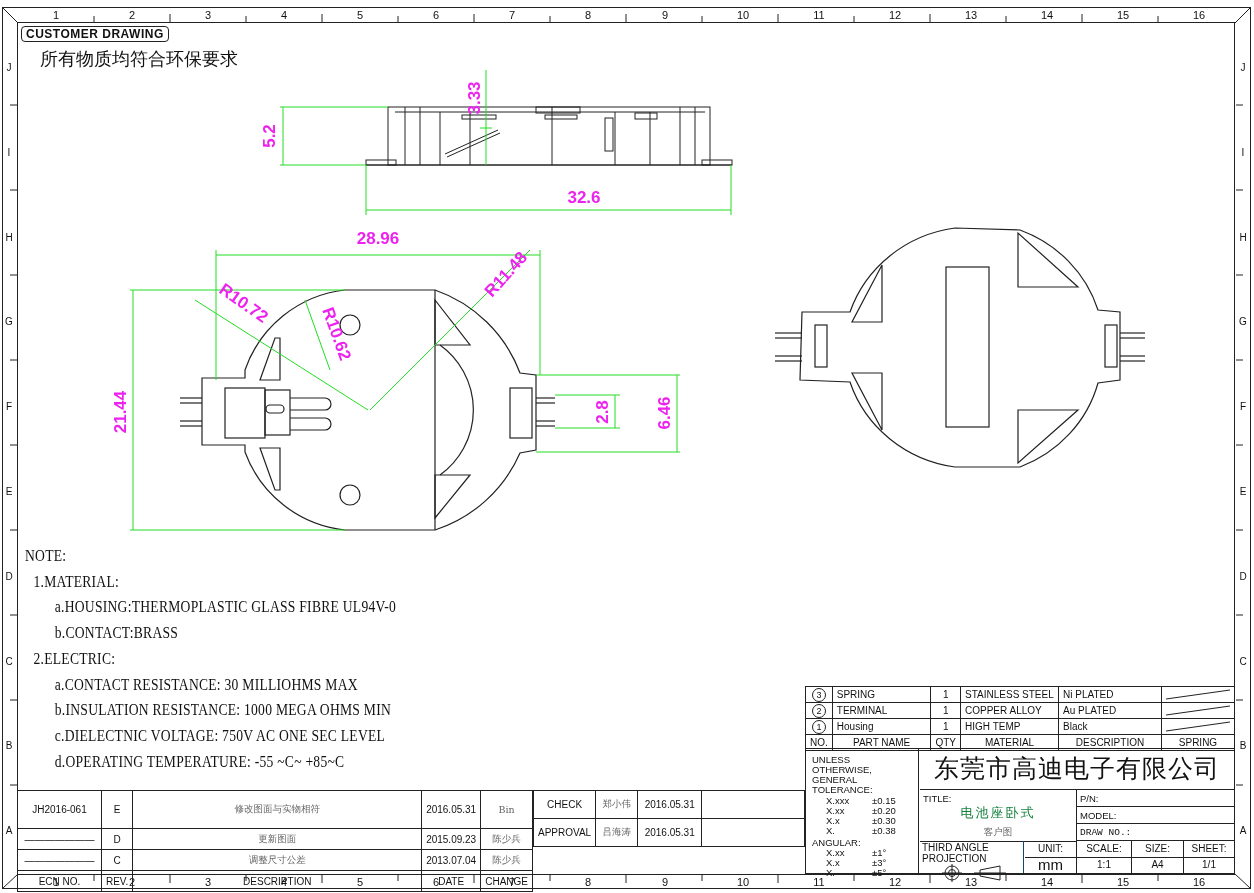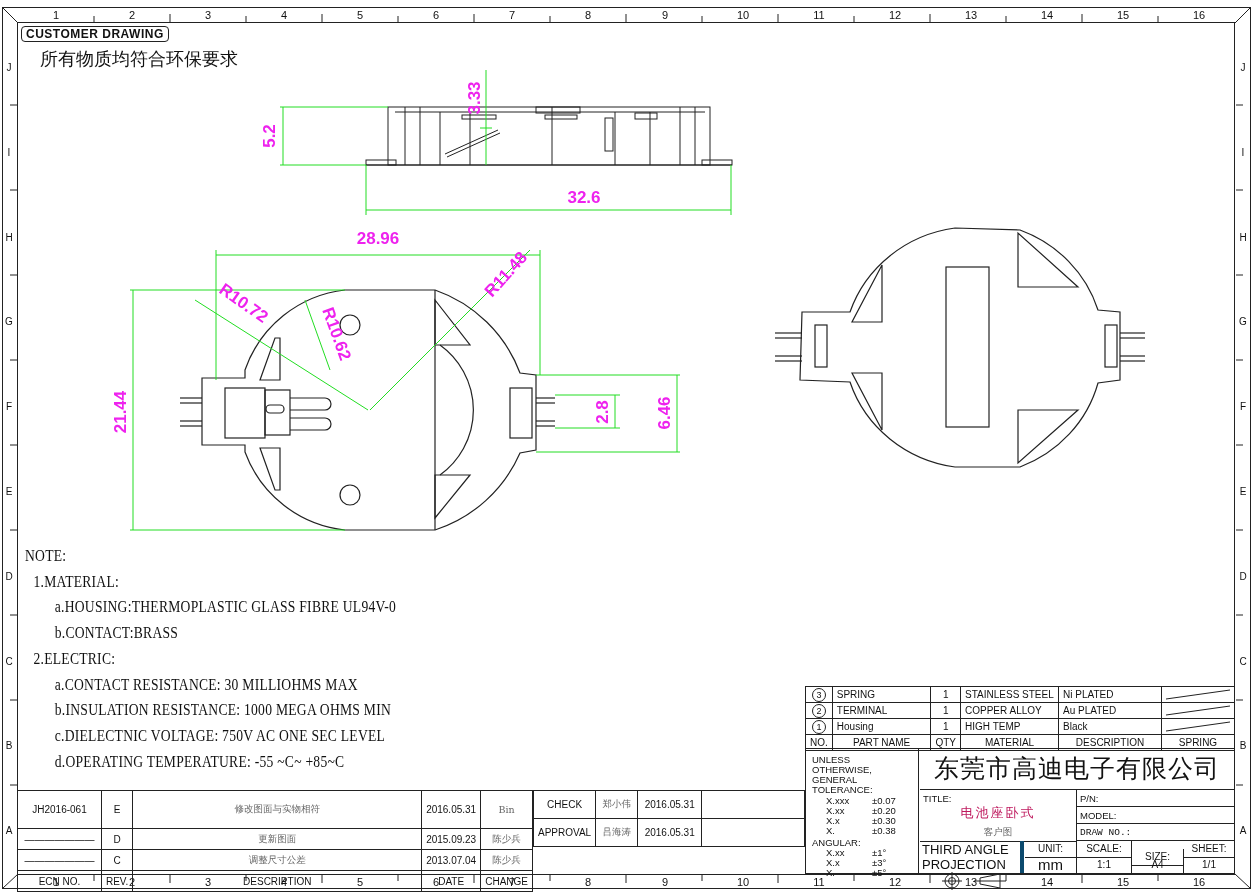--- a/index.html
+++ b/index.html
@@ -330,60 +330,60 @@
     <td class="c">SPRING</td>
   </tr>
 </tbody>
   </table>
 
 <div class="abs" style="left:805px;top:748px;width:430px;height:126px;border:1px solid #222;box-sizing:border-box;">
 
   <div class="abs" style="left:0;top:0;width:113px;height:124px;border-right:1px solid #222;font-size:9.5px;line-height:10px;padding:6px 0 8px 6px;box-sizing:border-box;">
     <div style="width:100px">UNLESS OTHERWISE, GENERAL TOLERANCE:</div>
     <div style="padding-left:14px;margin-top:1px">
-      <div><span style="display:inline-block;width:46px">X.xxx</span><span>±0.07</span></div>
+      <div><span style="display:inline-block;width:46px">X.xxx</span><span>±0.15</span></div>
       <div><span style="display:inline-block;width:46px">X.xx</span><span>±0.20</span></div>
       <div><span style="display:inline-block;width:46px">X.x</span><span>±0.30</span></div>
       <div><span style="display:inline-block;width:46px">X.</span><span>±0.38</span></div>
     </div>
     <div style="margin-top:2px">ANGULAR:</div>
     <div style="padding-left:14px">
       <div><span style="display:inline-block;width:46px">X.xx</span><span>±1°</span></div>
       <div><span style="display:inline-block;width:46px">X.x</span><span>±3°</span></div>
       <div><span style="display:inline-block;width:46px">X.</span><span>±5°</span></div>
     </div>
   </div>
 
   <div class="abs company" style="left:114px;top:0;width:314px;height:40px;line-height:40px;border-bottom:1px solid #222;">东莞市高迪电子有限公司</div>
 
   <div class="abs" style="left:114px;top:41px;width:156px;height:51px;border-right:1px solid #222;border-bottom:1px solid #222;font-size:9.5px;">
     <div style="padding:3px 0 0 3px">TITLE:</div>
-    <div class="c cn" style="font-size:13px;color:#be185d;letter-spacing:2px">电池座卧式</div>
+    <div class="c cn" style="font-size:13px;color:#15803d;letter-spacing:2px">电池座卧式</div>
     <div class="c cn" style="margin-top:4px">客户图</div>
   </div>
   <div class="abs" style="left:271px;top:41px;width:157px;height:17px;border-bottom:1px solid #222;font-size:9.5px;line-height:17px;padding-left:3px;box-sizing:border-box;">P/N:</div>
   <div class="abs" style="left:271px;top:58px;width:157px;height:17px;border-bottom:1px solid #222;font-size:9.5px;line-height:17px;padding-left:3px;box-sizing:border-box;">MODEL:</div>
   <div class="abs" style="left:271px;top:75px;width:157px;height:17px;border-bottom:1px solid #222;font-size:9.5px;line-height:17px;padding-left:3px;box-sizing:border-box;font-family:Liberation Mono, monospace;">DRAW NO.:</div>
 
-  <div class="abs" style="left:114px;top:92px;width:104px;height:32px;border-right:4px solid #0c4a6e;font-size:13px;padding:1px 0 0 2px;box-sizing:border-box;">
+  <div class="abs" style="left:114px;top:92px;width:104px;height:32px;border-right:1px solid #0c4a6e;font-size:10px;padding:1px 0 0 2px;box-sizing:border-box;">
     <div>THIRD ANGLE PROJECTION</div>
     <svg width="100" height="18">
       <circle cx="30" cy="9" r="7" fill="none" stroke="#222"></circle>
         <circle cx="30" cy="9" r="3.5" fill="none" stroke="#222"></circle>
       <line x1="20" y1="9" x2="40" y2="9" stroke="#222"></line>
         <line x1="30" y1="0" x2="30" y2="18" stroke="#222"></line>
       <polygon points="58,6 78,2 78,16 58,12" fill="none" stroke="#222"></polygon>
       <line x1="52" y1="9" x2="84" y2="9" stroke="#222"></line>
     </svg>
   </div>
   <div class="abs" style="left:219px;top:92px;width:51px;height:16px;border-right:1px solid #222;border-bottom:1px solid #222;font-size:10px;line-height:16px;text-align:center;">UNIT:</div>
   <div class="abs" style="left:219px;top:108px;width:51px;height:16px;border-right:1px solid #222;font-size:15px;line-height:16px;text-align:center;">mm</div>
   <div class="abs" style="left:271px;top:92px;width:54px;height:16px;border-right:1px solid #222;border-bottom:1px solid #222;font-size:10px;line-height:16px;text-align:center;">SCALE:</div>
   <div class="abs" style="left:271px;top:108px;width:54px;height:16px;border-right:1px solid #222;font-size:10px;line-height:16px;text-align:center;">1:1</div>
-  <div class="abs" style="left:326px;top:92px;width:51px;height:16px;border-right:1px solid #222;border-bottom:1px solid #222;font-size:10px;line-height:16px;text-align:center;margin-top:8px;">SIZE:</div>
+  <div class="abs" style="left:326px;top:92px;width:51px;height:16px;border-right:1px solid #222;border-bottom:1px solid #222;font-size:10px;line-height:16px;text-align:center;">SIZE:</div>
   <div class="abs" style="left:326px;top:108px;width:51px;height:16px;border-right:1px solid #222;font-size:10px;line-height:16px;text-align:center;">A4</div>
   <div class="abs" style="left:378px;top:92px;width:50px;height:16px;border-bottom:1px solid #222;font-size:10px;line-height:16px;text-align:center;">SHEET:</div>
   <div class="abs" style="left:378px;top:108px;width:50px;height:16px;font-size:10px;line-height:16px;text-align:center;">1/1</div>
 </div>
 
 <table class="grid" style="left:17px;top:790px;width:516px;">
   <colgroup>
       <col style="width:84px">
       <col style="width:28px">
       <col style="width:290px">

